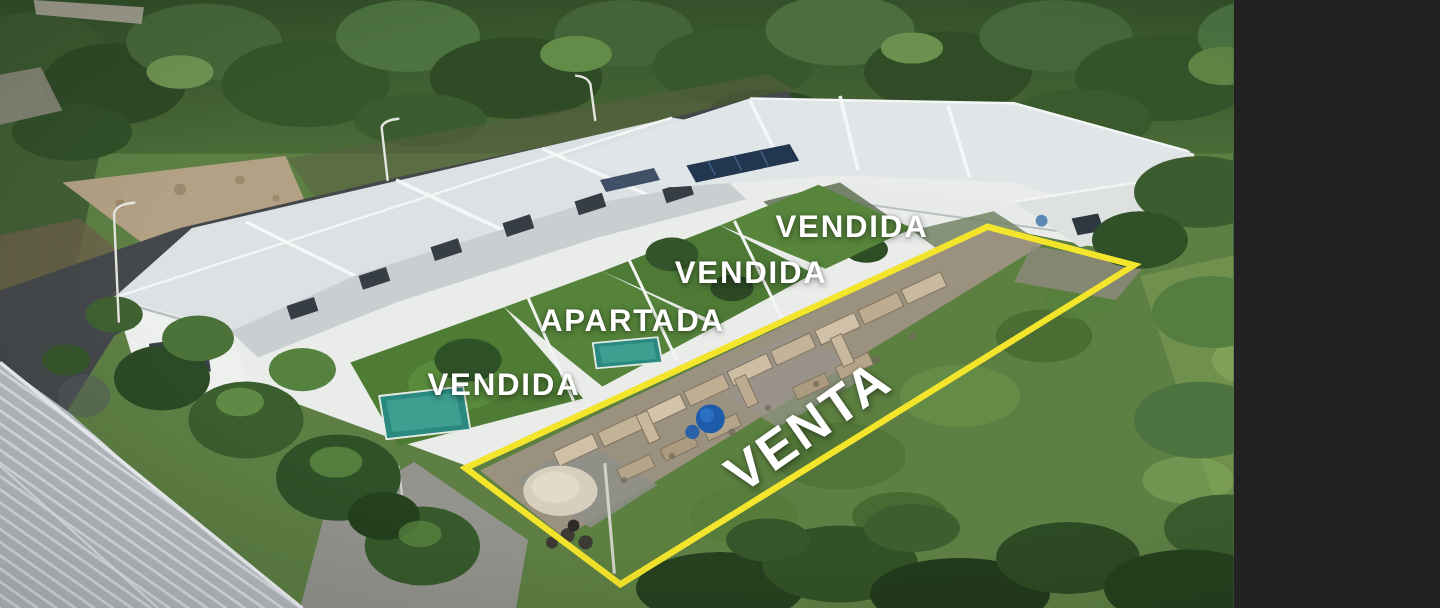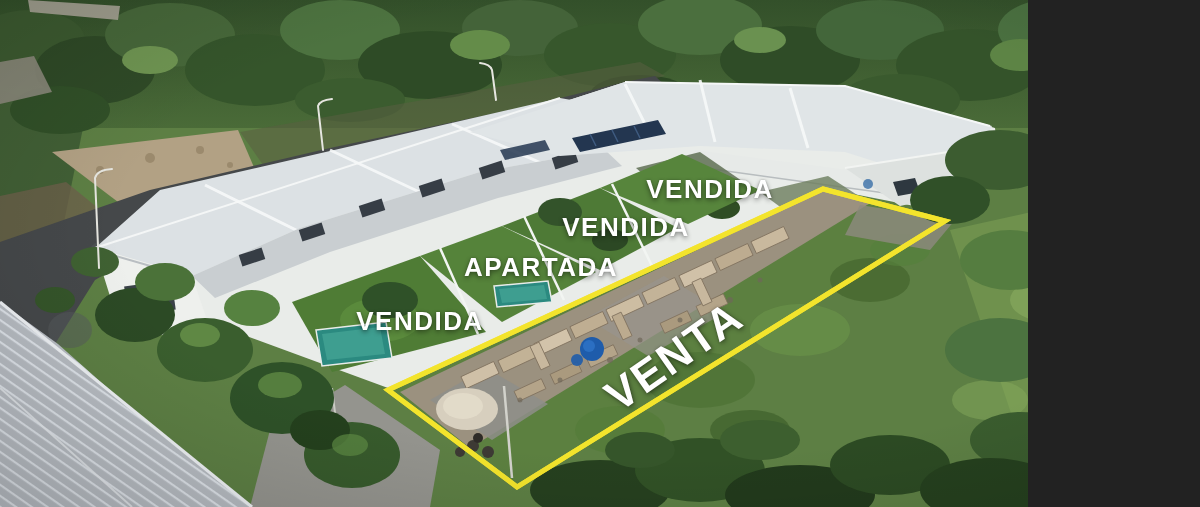--- a/index.html
+++ b/index.html
@@ -9,21 +9,21 @@
   }
   .scene{position:absolute;left:0;top:0;width:1200px;height:507px;display:block;}
   .label{
     position:absolute;color:#ffffff;font-weight:bold;font-size:26px;letter-spacing:1.5px;
     transform:translate(-50%,-50%);white-space:nowrap;
     text-shadow:0 2px 5px rgba(0,0,0,.45),0 0 2px rgba(0,0,0,.25);
     user-select:none;
   }
   .l1{left:710px;top:189px;}
   .l2{left:626px;top:227px;}
-  .l3{left:541px;top:267px;}
+  .l3{left:527px;top:267px;}
   .l4{left:420px;top:321px;}
   .l5{left:674px;top:356px;font-size:44px;letter-spacing:2px;
       transform:translate(-50%,-50%) rotate(-35deg);}
 </style>
 </head>
 <body>
 
 <div class="stage">
 
   <svg class="scene" viewBox="0 0 1200 507" xmlns="http://www.w3.org/2000/svg">

